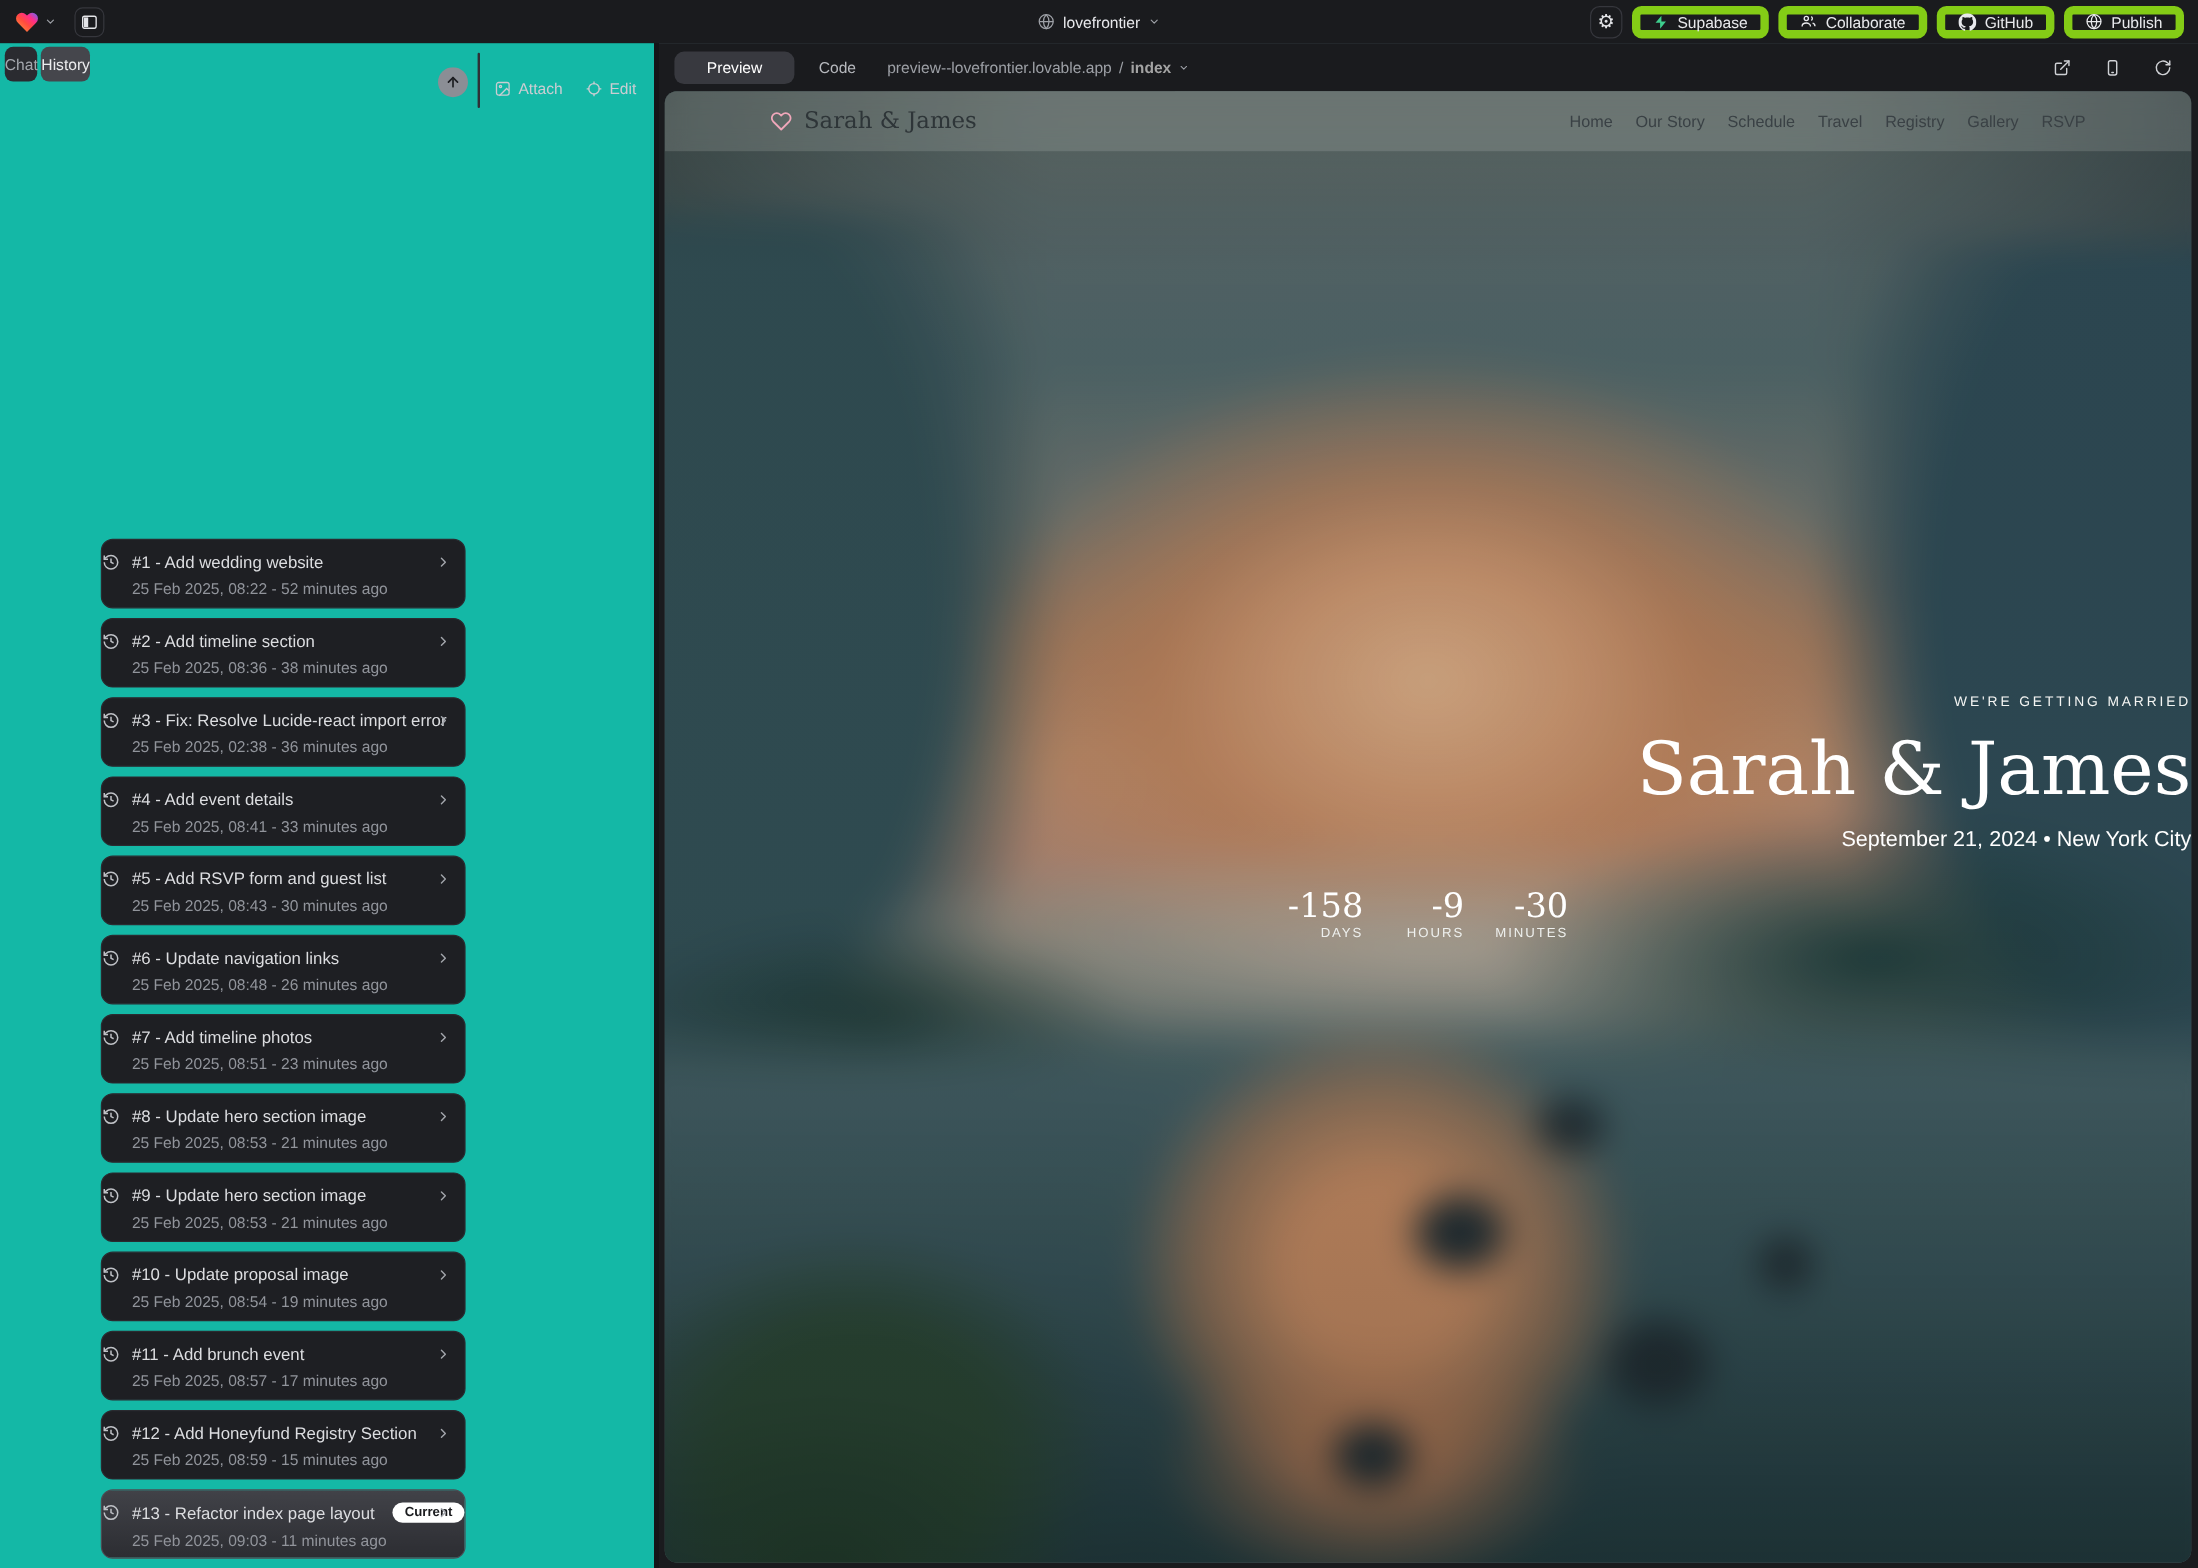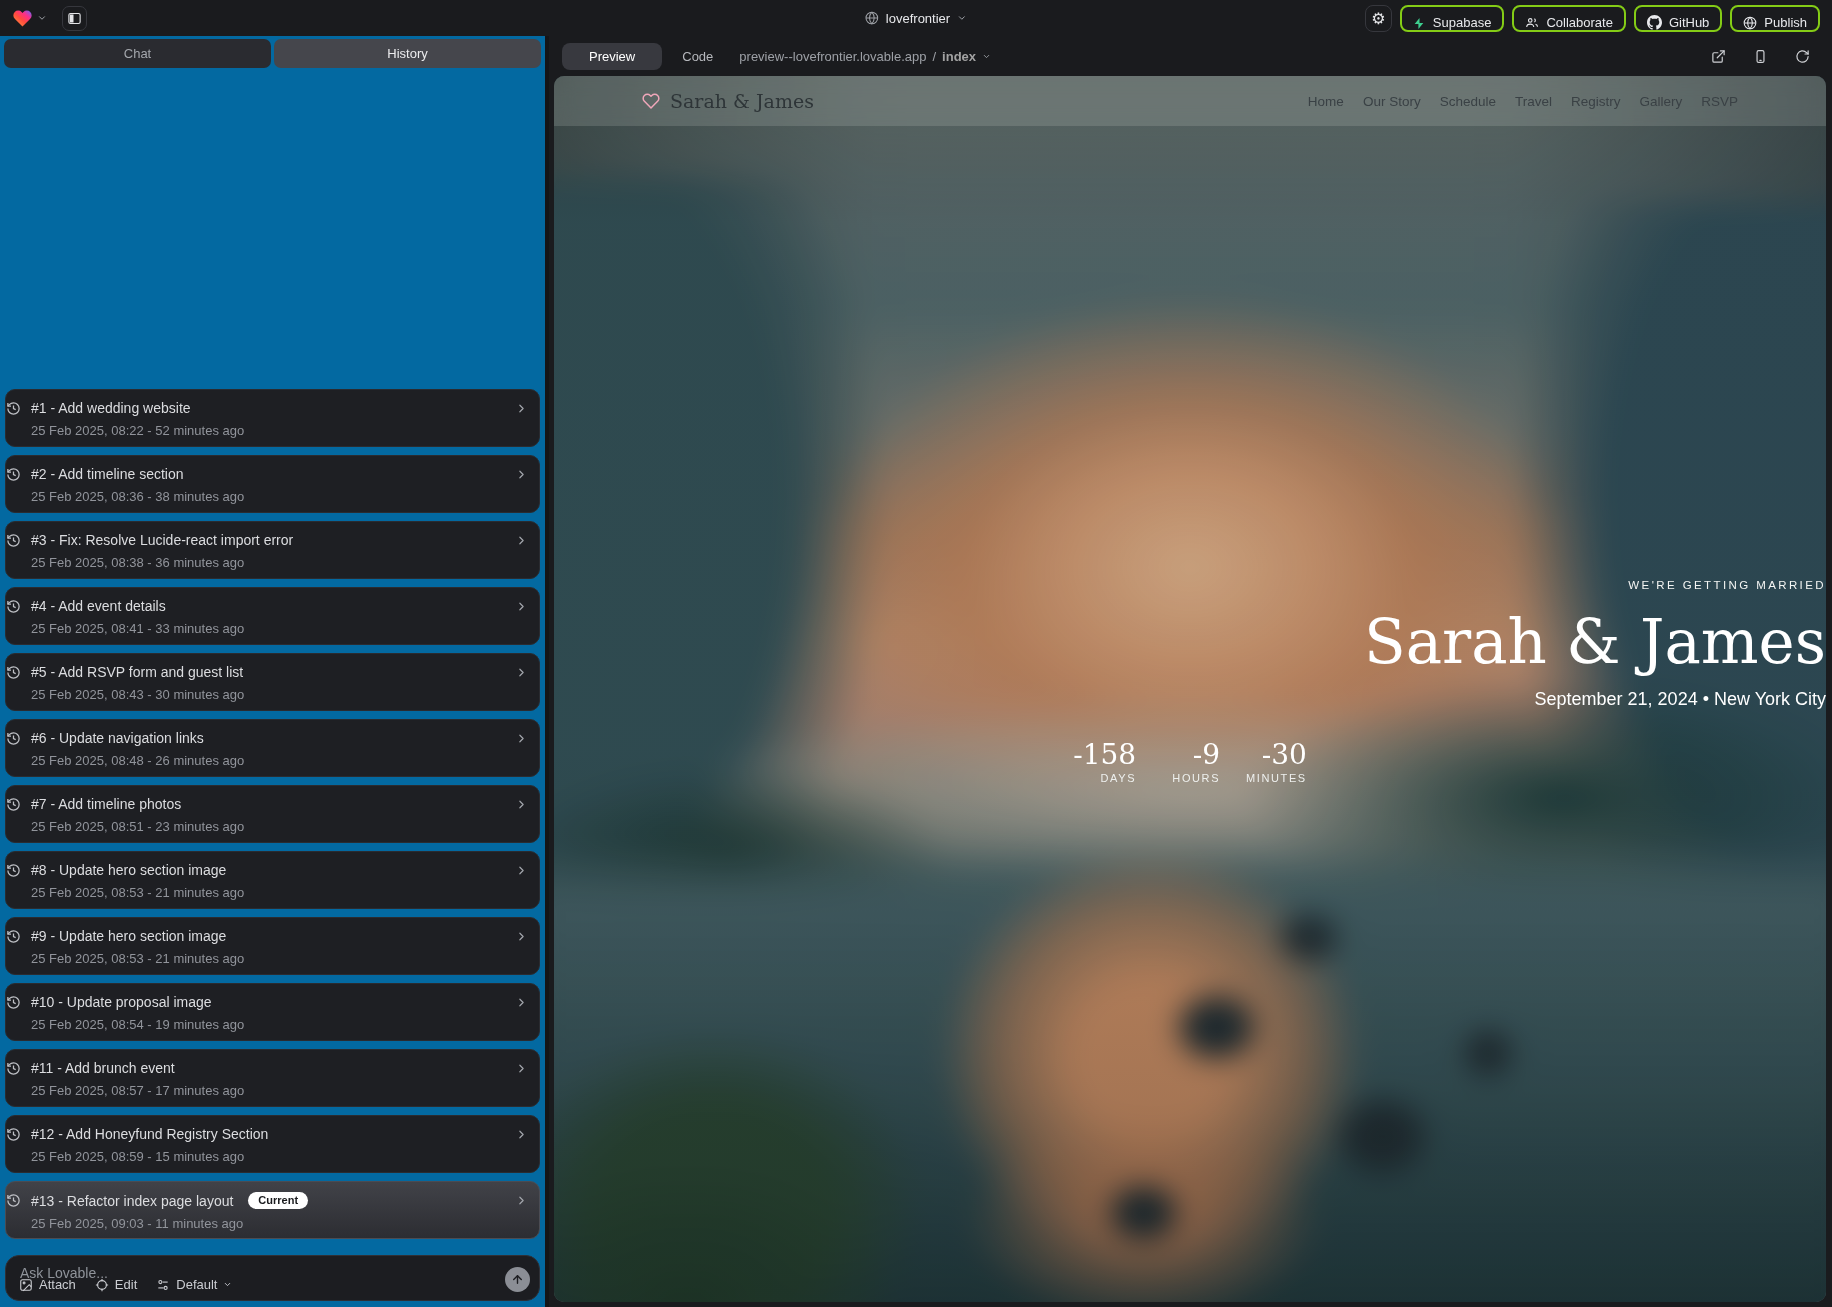--- a/index.html
+++ b/index.html
@@ -12,26 +12,26 @@
           display:flex;align-items:center;padding:0 12px;box-sizing:border-box}
   .tb-left{display:flex;align-items:center;gap:7px}
   .logo-wrap{display:flex;align-items:center;gap:4px}
   .sq-btn{width:25px;height:25px;border:1px solid #36373d;border-radius:7px;background:transparent;
           display:flex;align-items:center;justify-content:center;color:#e4e5e8;margin-left:8px;cursor:pointer}
   .tb-center{position:absolute;left:50%;transform:translateX(-50%);top:0;height:36px;
              display:flex;align-items:center;gap:7px;font-size:13px;color:#e8e9ec;cursor:pointer}
   .tb-right{margin-left:auto;display:flex;align-items:center;gap:8px}
   .icon-btn{width:27px;height:27px;border:1px solid #36373d;border-radius:8px;
             display:flex;align-items:center;justify-content:center;color:#e4e5e8;font-size:16px;cursor:pointer;background:transparent}
-  .pill-btn{height:27px;border:2px solid #84cc16;border-radius:8px;display:flex;align-items:flex-end;gap:7px;
+  .pill-btn{height:27px;border:7px solid #84cc16;border-radius:8px;display:flex;align-items:center;gap:7px;
             padding:0 11px;font-size:13px;color:#e8e9ec;background:transparent;cursor:pointer;box-sizing:border-box}
   .muted-ico{color:#9da0a6}
 
   
-  .left-panel{position:absolute;left:0;top:36px;bottom:0;width:545px;display:flex;flex-direction:column;background:#0369a1}
+  .left-panel{position:absolute;left:0;top:36px;bottom:0;width:545px;display:flex;background:#14b8a6}
   .tabs{display:flex;gap:3px;margin:3px 4px 0}
   .tab{flex:1;height:29px;border-radius:7px;display:flex;align-items:center;justify-content:center;font-size:13px;cursor:pointer}
   .tab-chat{background:#2a2b30;color:#a4a7ad}
   .tab-history{background:#45464c;color:#ececee}
 
   .hlist{margin:auto 5px 0}
   .hcard{position:relative;height:58px;box-sizing:border-box;border:1px solid #2a2b30;background:#1e1f23;
          border-radius:10px;margin-bottom:8px;padding:10px 0 0;cursor:pointer}
   .hrow1{display:flex;align-items:center;gap:10px;font-size:14px;color:#dcdde0}
   .hicon{color:#bfc1c6;display:flex;flex:none}
@@ -247,21 +247,21 @@
       <div class="hrow1">
           <span class="hicon">
             <svg width="15" height="15" viewBox="0 0 24 24" fill="none" stroke="currentColor" stroke-width="2">
               <path d="M3 12a9 9 0 1 0 9-9 9.75 9.75 0 0 0-6.74 2.74L3 8"></path>
               <path d="M3 3v5h5"></path>
               <path d="M12 7v5l3.5 1.8"></path>
             </svg>
           </span>
           <span>#3 - Fix: Resolve Lucide-react import error</span>
         </div>
-      <div class="hmeta">25 Feb 2025, 08:38 - 36 minutes ago</div>
+      <div class="hmeta">25 Feb 2025, 02:38 - 36 minutes ago</div>
       <span class="hchev">
           <svg width="13" height="13" viewBox="0 0 24 24" fill="none" stroke="currentColor" stroke-width="2.2" stroke-linecap="round" stroke-linejoin="round">
             <path d="m9 6 6 6-6 6"></path>
           </svg>
         </span>
     </div>
     <div class="hcard">
       <div class="hrow1">
           <span class="hicon">
             <svg width="15" height="15" viewBox="0 0 24 24" fill="none" stroke="currentColor" stroke-width="2">

